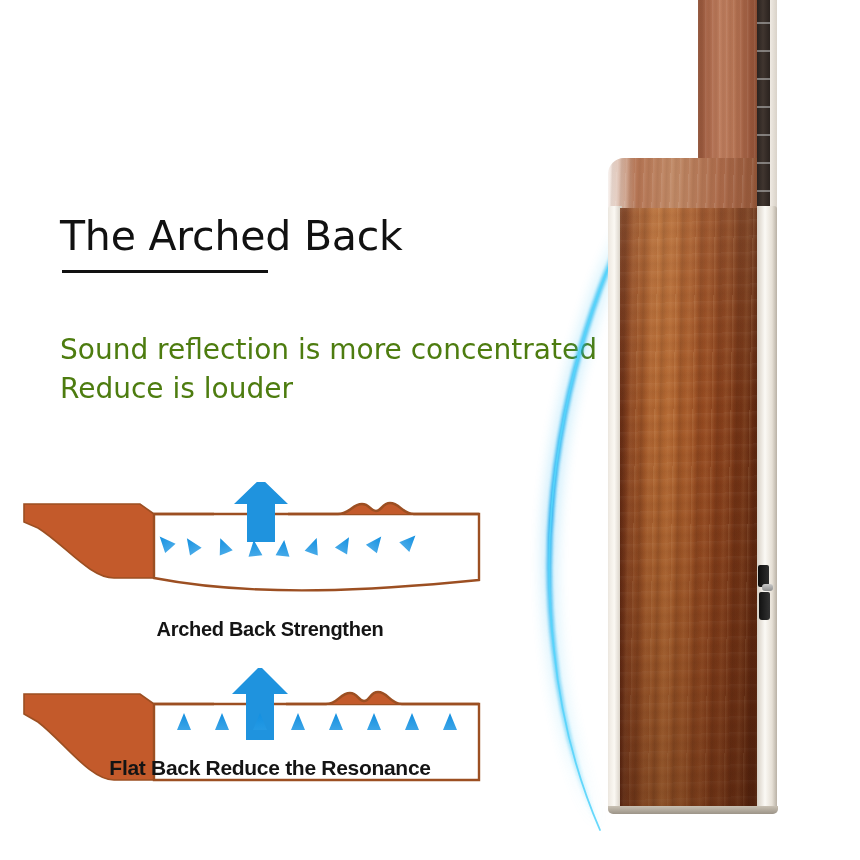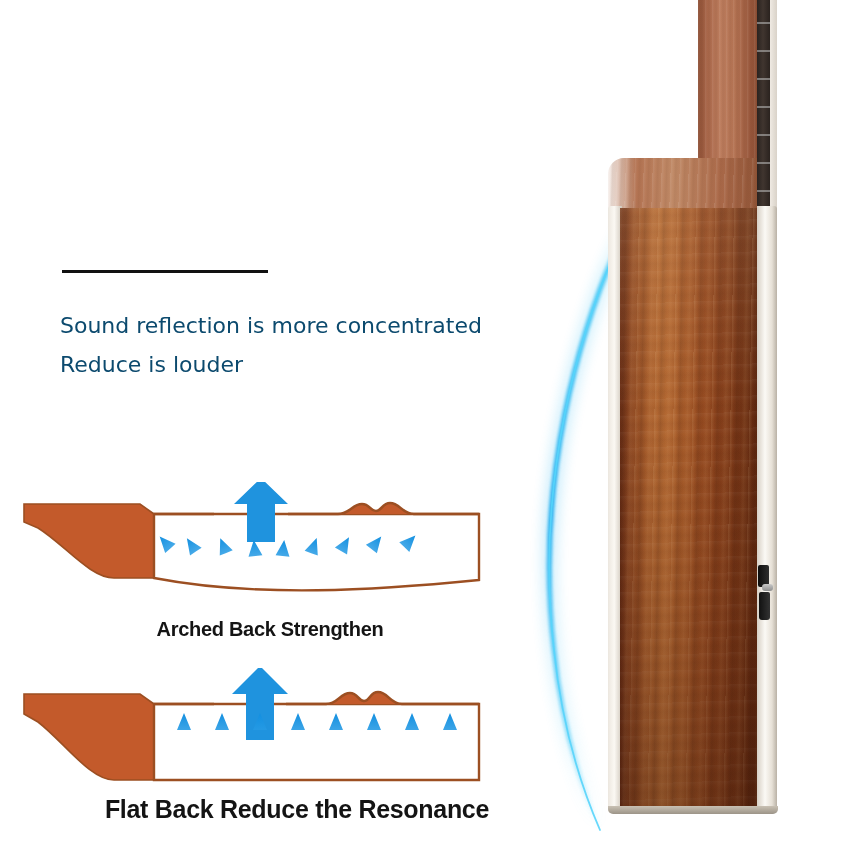--- a/index.html
+++ b/index.html
@@ -35,25 +35,26 @@
     position: absolute;
     left: 62px;
     top: 270px;
     width: 206px;
     height: 3px;
     background: #111111;
   }
   .subline {
     position: absolute;
     left: 60px;
-    font-size: 22px;
+    font-size: 28px;
     font-weight: 400;
-    color: #0c4a6e;
+    color: #4d7c0f;
     white-space: nowrap;
     font-family: "DejaVu Sans", sans-serif;
+    margin-top: 20px;
   }
   .subline-1 { top: 313px; }
   .subline-2 { top: 352px; }
 
   
   .diagram {
     position: absolute;
     left: 18px;
   }
   .diagram svg { display: block; }
@@ -72,25 +73,24 @@
     top: 618px;
     width: 500px;
     font-size: 20px;
     line-height: 22px;
     text-align: center;
     letter-spacing: -0.3px;
   }
   #caption-arched .cap-line { display: block; }
   #caption-flat {
     left: 0px;
-    top: 795px;
+    top: 756px;
     width: 540px;
-    font-size: 25px;
+    font-size: 21px;
     letter-spacing: -0.3px;
-    padding-left: 27px;
   }
 
   
   #guitar {
     position: absolute;
     left: 560px;
     top: 0;
     width: 300px;
     height: 860px;
   }
@@ -279,20 +279,21 @@
     width: 11px; height: 28px;
     background: linear-gradient(90deg,#111111,#333333);
     border-radius: 2px 2px 3px 3px;
   }
 </style>
 </head>
 <body>
 
 <div id="page">
 
+  <div class="headline">The Arched Back</div>
   <div class="headline-rule"></div>
 
   <div class="subline subline-1">Sound reflection is more concentrated</div>
   <div class="subline subline-2">Reduce is louder</div>
 
   <div class="diagram" id="diagram-arched">
     <svg width="480" height="140" viewBox="0 0 480 140">
       <defs>
         <linearGradient id="arrFadeA" x1="0" y1="1" x2="0" y2="0">
           <stop offset="0%" stop-color="#7fd0f5" stop-opacity="0"></stop>

